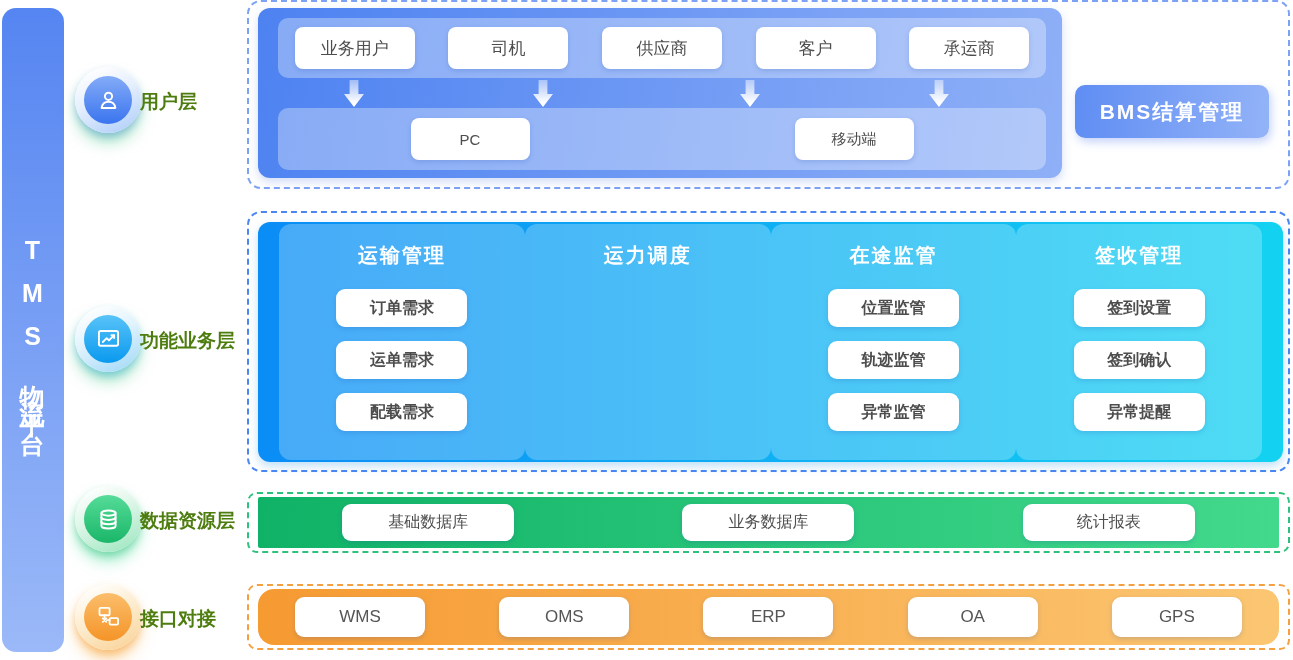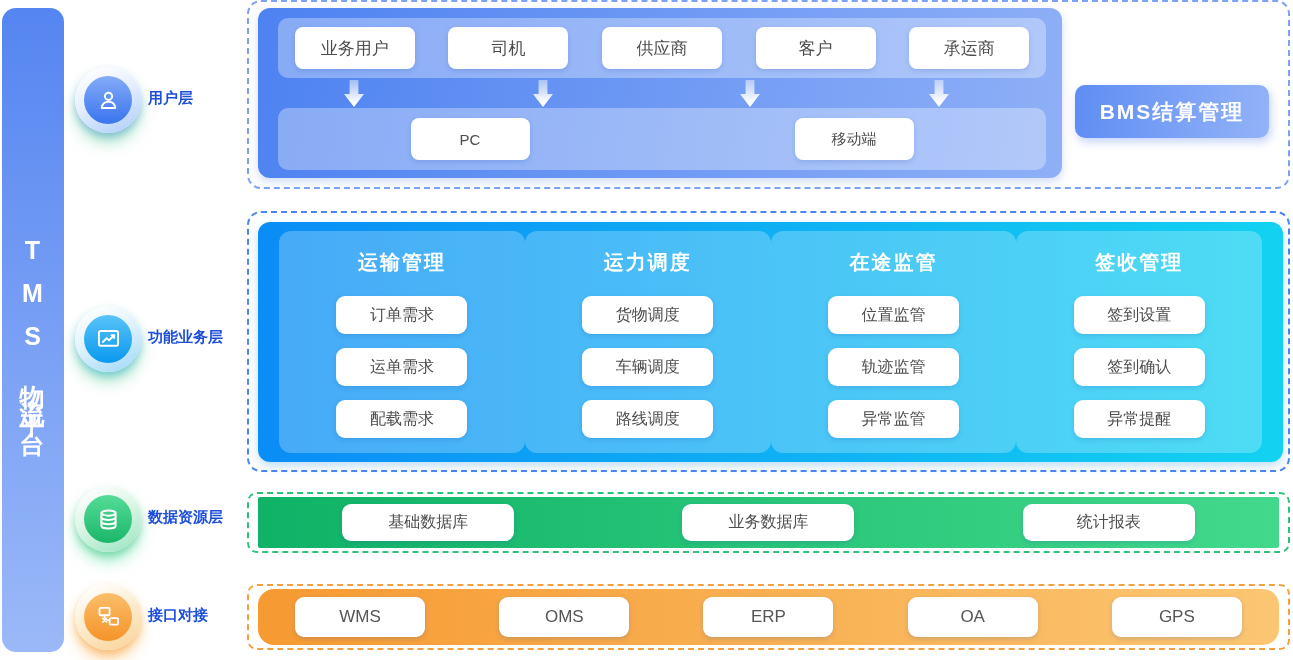--- a/index.html
+++ b/index.html
@@ -44,21 +44,21 @@
   .b-cyan  .badge-inner { background: linear-gradient(180deg,#58C3F8 0%,#0E9BEF 95%); }
   .b-green .badge-inner { background: linear-gradient(180deg,#55DC98 0%,#1DB86B 95%); }
   .b-orange .badge-inner{ background: linear-gradient(180deg,#FBBE6B 0%,#F5962B 95%); }
 
   .badge-user      { left: 75px; top: 67px;  }
   .badge-business  { left: 75px; top: 306px; }
   .badge-data      { left: 75px; top: 486px; }
   .badge-interface { left: 75px; top: 584px; }
 
   .layer-label {
-    position: absolute; left: 148px; font-size: 15px; font-weight: 600; color: #1d4ed8;
+    position: absolute; left: 140px; font-size: 19px; font-weight: 600; color: #4d7c0f;
     white-space: nowrap;
   }
   .label-user      { top: 89px;  }
   .label-business  { top: 328px; }
   .label-data      { top: 508px; }
   .label-interface { top: 606px; }
 
   
   .frame { position: absolute; left: 247px; width: 1043px; border-radius: 14px; }
   .frame-user      { top: 0;  height: 189px; border: 2px dashed #7DA2F5; }
@@ -106,32 +106,32 @@
     display: flex; align-items: center; justify-content: center;
     box-shadow: 2px 4px 10px rgba(90,130,240,.35);
   }
 
   
   .biz-panel {
     position: absolute; left: 9px; top: 9px; width: 1025px; height: 240px;
     border-radius: 12px;
     background: linear-gradient(90deg, var(--business-panel-start,#0A8DF6) 0%, var(--business-panel-end,#13D2F1) 100%);
     box-shadow: 0 4px 10px rgba(40,150,230,.30);
-    display: flex; padding: 9px 21px;
+    display: flex; padding: 2px 21px;
   }
   .biz-col {
     flex: 1; border-radius: 12px; background: rgba(255,255,255,.25);
     display: flex; flex-direction: column; align-items: center;
   }
   .biz-col-title {
     color: #fff; font-size: 20px; font-weight: bold; letter-spacing: 2px;
     margin: 18px 0 6px;
   }
   .biz-col-items { display: flex; flex-direction: column; align-items: center; }
-  .biz-pill { width: 131px; height: 38px; border-radius: 9px; font-size: 16px; margin-top: 14px; }
+  .biz-pill { width: 131px; height: 38px; border-radius: 9px; font-size: 16px; margin-top: 14px; font-weight: bold; }
 
   
   .data-panel {
     position: absolute; left: 9px; top: 3px; width: 1021px; height: 51px;
     border-radius: 2px;
     background: linear-gradient(90deg, var(--data-panel-start,#0FB266) 0%, var(--data-panel-end,#43D98C) 100%);
     display: flex; align-items: center; justify-content: space-around;
   }
   .data-pill { width: 172px; height: 37px; border-radius: 9px; font-size: 16px; }
 
@@ -247,28 +247,20 @@
               <div class="pill biz-pill">订单需求</div>
 
               <div class="pill biz-pill">运单需求</div>
 
               <div class="pill biz-pill">配载需求</div>
             </div>
         </div>
 
         <div class="biz-col">
           <div class="biz-col-title">运力调度</div>
-          <div class="biz-col-items">
-
-              <div class="pill biz-pill">货物调度</div>
-
-              <div class="pill biz-pill">车辆调度</div>
-
-              <div class="pill biz-pill">路线调度</div>
-            </div>
         </div>
 
 
         <div class="biz-col">
           <div class="biz-col-title">在途监管</div>
           <div class="biz-col-items">
 
               <div class="pill biz-pill">位置监管</div>
 
               <div class="pill biz-pill">轨迹监管</div>

